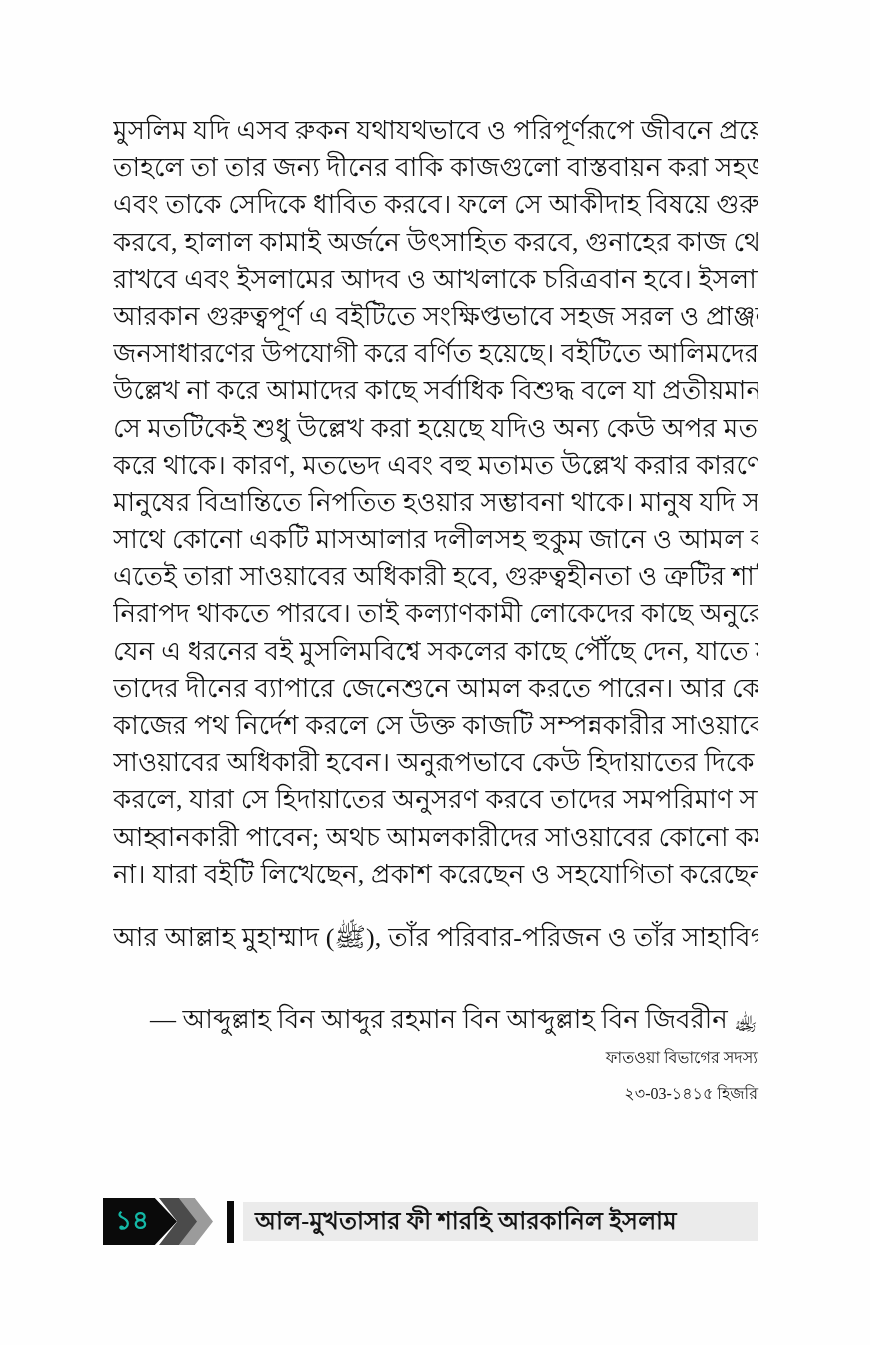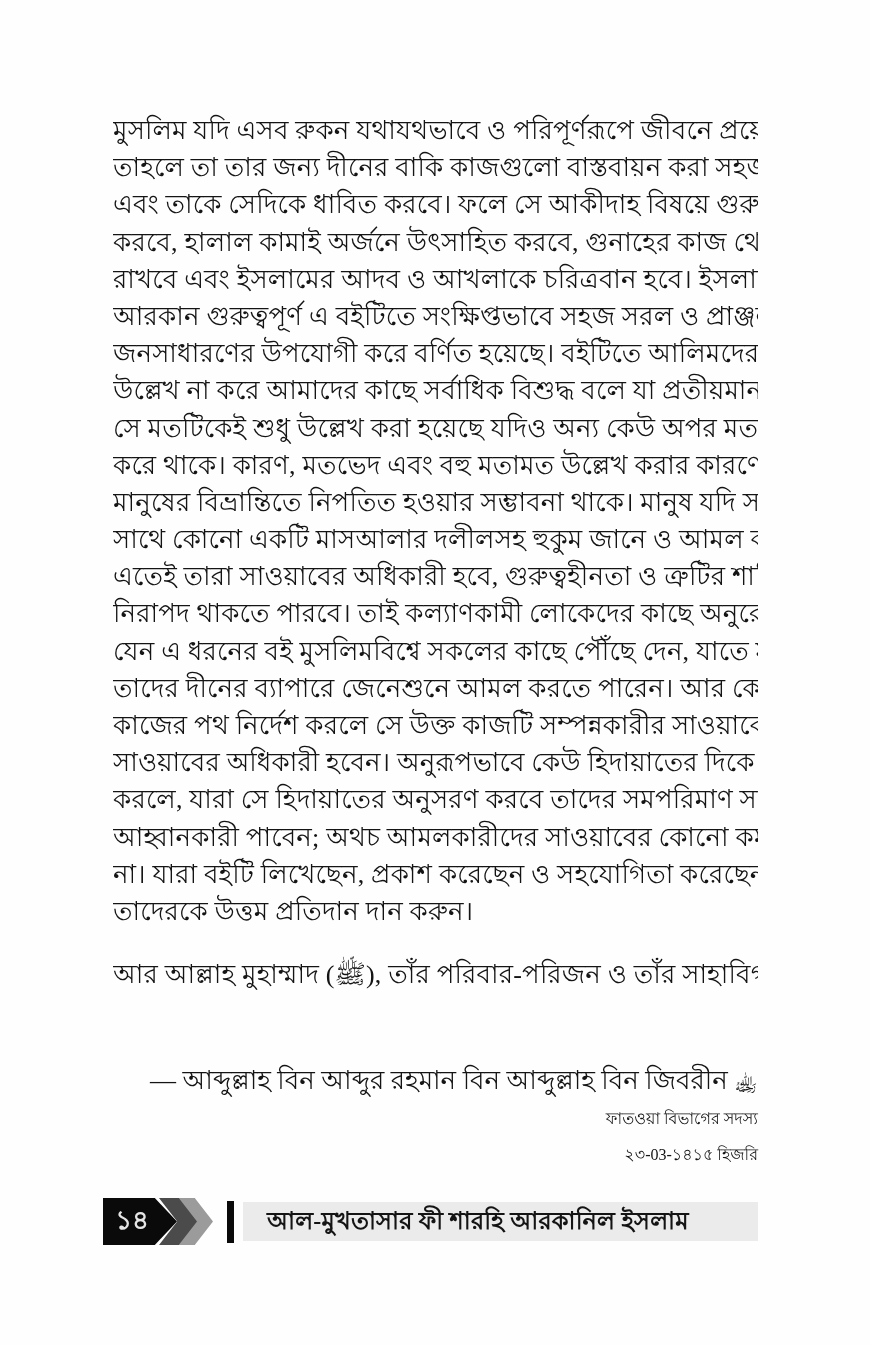--- a/index.html
+++ b/index.html
@@ -31,21 +31,21 @@
     text-align: justify;
     text-align-last: justify;
     letter-spacing: 0.2px;
   }
   .para .jline.last {
     text-align-last: left;
     white-space: normal;
   }
   .para2 { margin-top: 26px; }
   .signature {
-    margin-top: 68px;
+    margin-top: 44px;
     text-align: right;
   }
   .sig-author {
     font-size: 26px;
     line-height: 40px;
   }
   .sig-role, .sig-date {
     font-size: 16px;
     line-height: 36px;
   }
@@ -68,21 +68,21 @@
     position: relative;
     z-index: 3;
     width: 74px;
     height: 47px;
     background: var(--badge-bg, #0a0a0a);
     clip-path: polygon(0 0, 70% 0, 100% 50%, 70% 100%, 0 100%);
     display: flex;
     align-items: center;
     justify-content: center;
     padding-right: 16px;
-    color: #e5e5e5;
+    color: #14b8a6;
     font-size: 26px;
     font-weight: bold;
     font-family: "Liberation Sans", "DejaVu Sans", sans-serif;
   }
   .chev {
     width: 38px;
     height: 47px;
     clip-path: polygon(0 0, 52% 0, 100% 50%, 52% 100%, 0 100%, 48% 50%);
   }
   .chev1 {
@@ -104,21 +104,21 @@
     margin-left: 14px;
     margin-right: 9px;
     flex: none;
   }
   .title-bar {
     flex: 1;
     height: 39px;
     background: var(--footer-bar-bg, #ebebeb);
     display: flex;
     align-items: center;
-    padding-left: 24px;
+    padding-left: 12px;
     font-size: 24px;
     font-weight: bold;
     letter-spacing: 0.2px;
   }
 </style>
 </head>
 <body>
 
 <div class="page">
 
@@ -139,21 +139,20 @@
         <div class="jline">সাথে কোনো একটি মাসআলার দলীলসহ হুকুম জানে ও আমল করে তাহলে</div>
         <div class="jline">এতেই তারা সাওয়াবের অধিকারী হবে, গুরুত্বহীনতা ও ত্রুটির শাস্তি থেকে</div>
         <div class="jline">নিরাপদ থাকতে পারবে। তাই কল্যাণকামী লোকেদের কাছে অনুরোধ, তারা</div>
         <div class="jline">যেন এ ধরনের বই মুসলিমবিশ্বে সকলের কাছে পৌঁছে দেন, যাতে মুসলিমগণ</div>
         <div class="jline">তাদের দীনের ব্যাপারে জেনেশুনে আমল করতে পারেন। আর কেউ ভালো</div>
         <div class="jline">কাজের পথ নির্দেশ করলে সে উক্ত কাজটি সম্পন্নকারীর সাওয়াবের মতোই</div>
         <div class="jline">সাওয়াবের অধিকারী হবেন। অনুরূপভাবে কেউ হিদায়াতের দিকে আহ্বান</div>
         <div class="jline">করলে, যারা সে হিদায়াতের অনুসরণ করবে তাদের সমপরিমাণ সাওয়াব</div>
         <div class="jline">আহ্বানকারী পাবেন; অথচ আমলকারীদের সাওয়াবের কোনো কমতি হবে</div>
         <div class="jline">না। যারা বইটি লিখেছেন, প্রকাশ করেছেন ও সহযোগিতা করেছেন আল্লাহ</div>
-        <div class="jline last">তাদেরকে উত্তম প্রতিদান দান করুন।</div>
       </div>
 
     <div class="para para2">
         <div class="jline">আর আল্লাহ মুহাম্মাদ (ﷺ), তাঁর পরিবার-পরিজন ও তাঁর সাহাবিগণের ওপর</div>
       </div>
 
     <div class="signature">
       <div class="sig-author">— আব্দুল্লাহ বিন আব্দুর রহমান বিন আব্দুল্লাহ বিন জিবরীন ﵀</div>
       <div class="sig-role">ফাতওয়া বিভাগের সদস্য</div>
       <div class="sig-date">২৩-03-১৪১৫ হিজরি</div>

